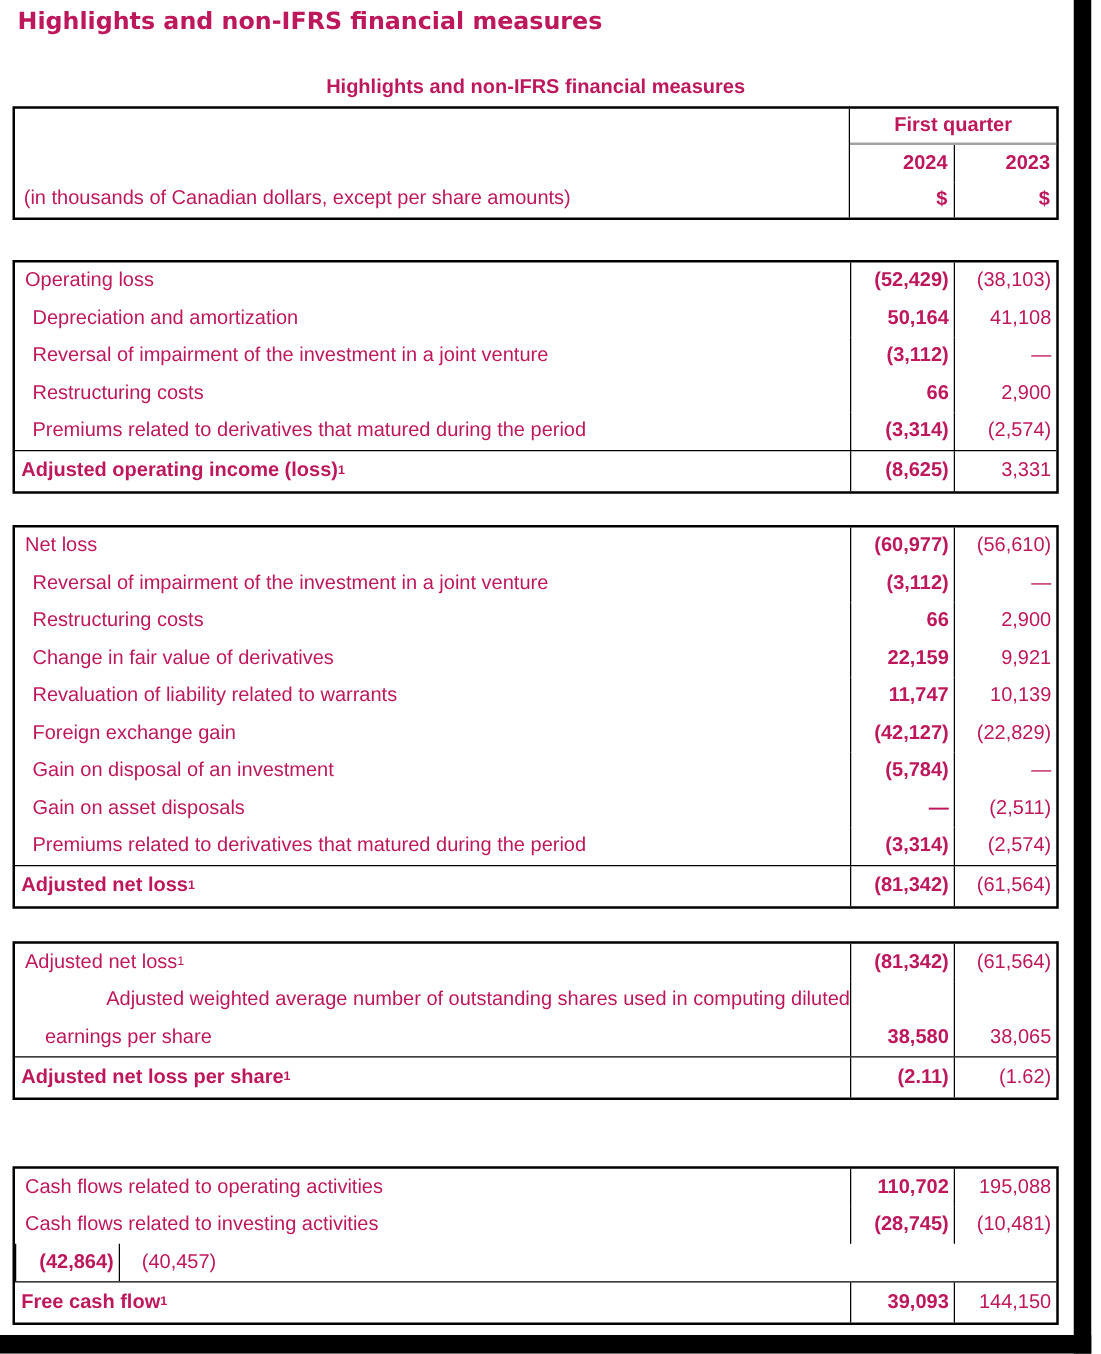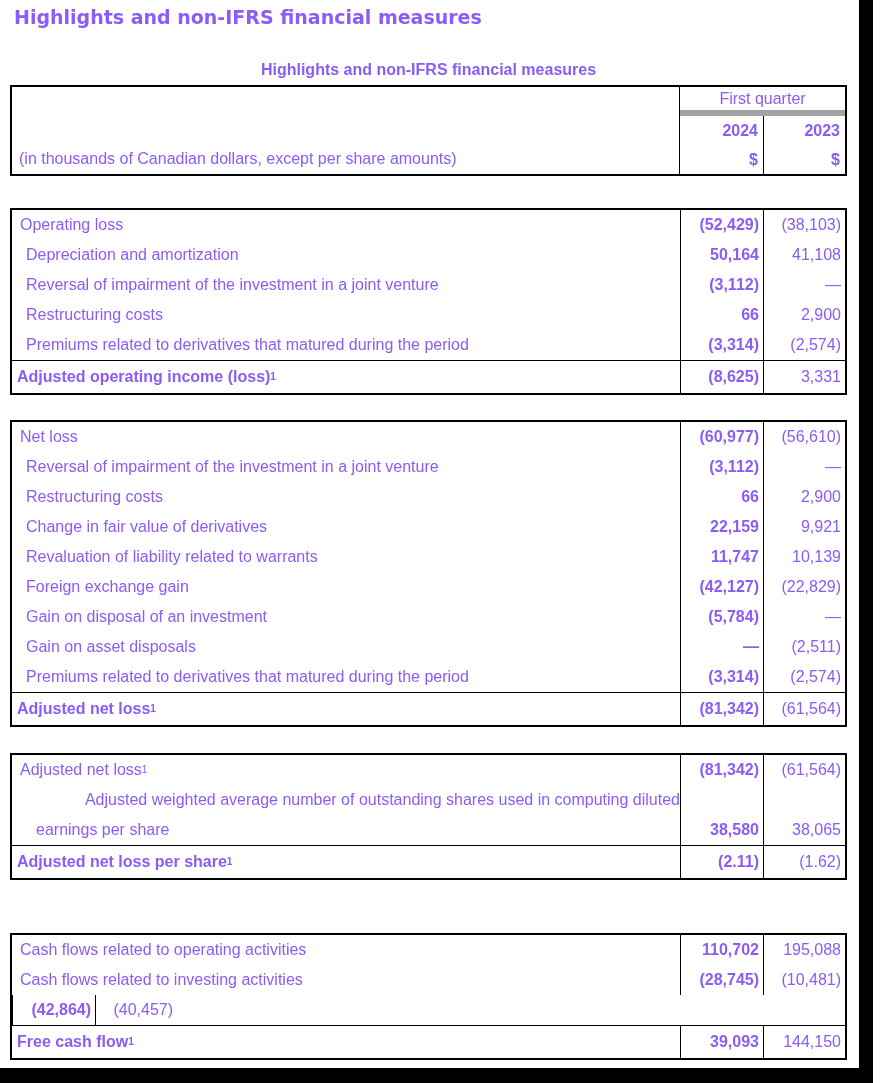--- a/index.html
+++ b/index.html
@@ -1,20 +1,20 @@
 <!DOCTYPE html>
 <html><head>
 <meta charset="utf-8">
 <style>
   html,body{margin:0;padding:0;}
   .page{
     position:relative;
     width:881px;height:1083px;
     background:#ffffff;
-    color:#8b5cf6;
+    color:#be185d;
     font-family:"Liberation Sans", sans-serif;
     font-size:16px;
     overflow:hidden;
   }
   .page-title{
     position:absolute;top:6px;left:14px;
     font-family:"DejaVu Sans", sans-serif;
     font-weight:bold;font-size:19px;
     white-space:nowrap;
   }
@@ -37,23 +37,23 @@
   }
   .hdr .note-cell{
     grid-column:1;grid-row:1/4;
     border-right:1px solid #000;
     display:flex;align-items:flex-end;
     padding:0 4px 6px 7px;
     text-align:right;
   }
   .hdr .period-cell{
     grid-column:2/4;grid-row:1;
-    border-bottom:6px solid #a3a3a3;
+    border-bottom:2px solid #a3a3a3;
     display:flex;align-items:center;justify-content:center;
-    font-weight:normal;
+    font-weight:bold;
   }
   .hdr .year-cell,.hdr .cur-cell{
     display:flex;align-items:center;justify-content:flex-end;
     font-weight:bold;padding:0 5px;
   }
   .hdr .y23,.hdr .c23{border-left:1px solid #000;}
   .hdr .cur-cell{align-items:flex-end;padding-bottom:5px;}
   
   .t0{top:208px;} .t1{top:420px;} .t2{top:753px;} .t3{top:933px;}
   .row{display:flex;height:30px;}

